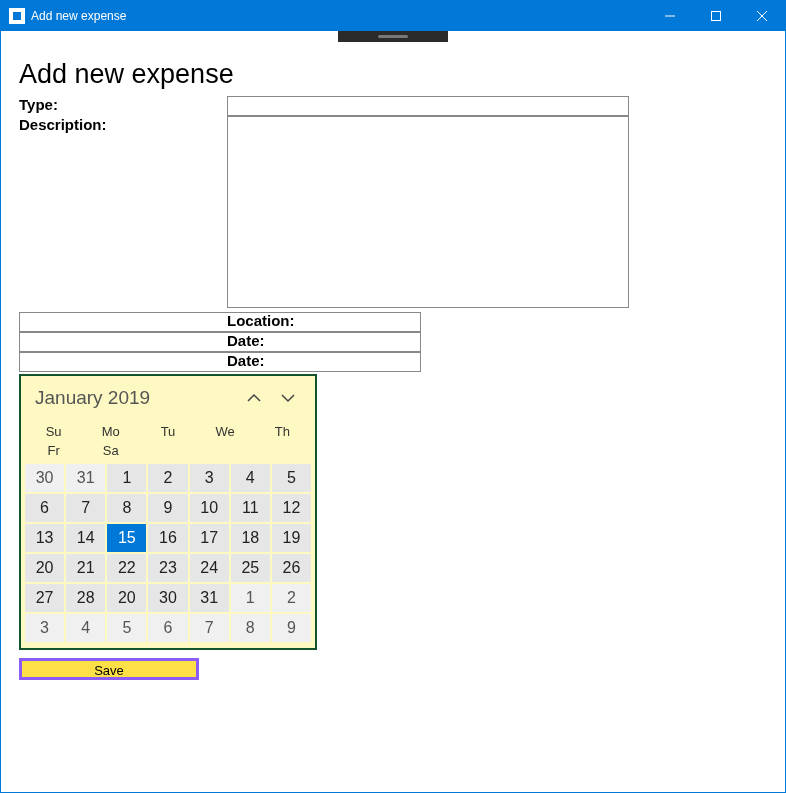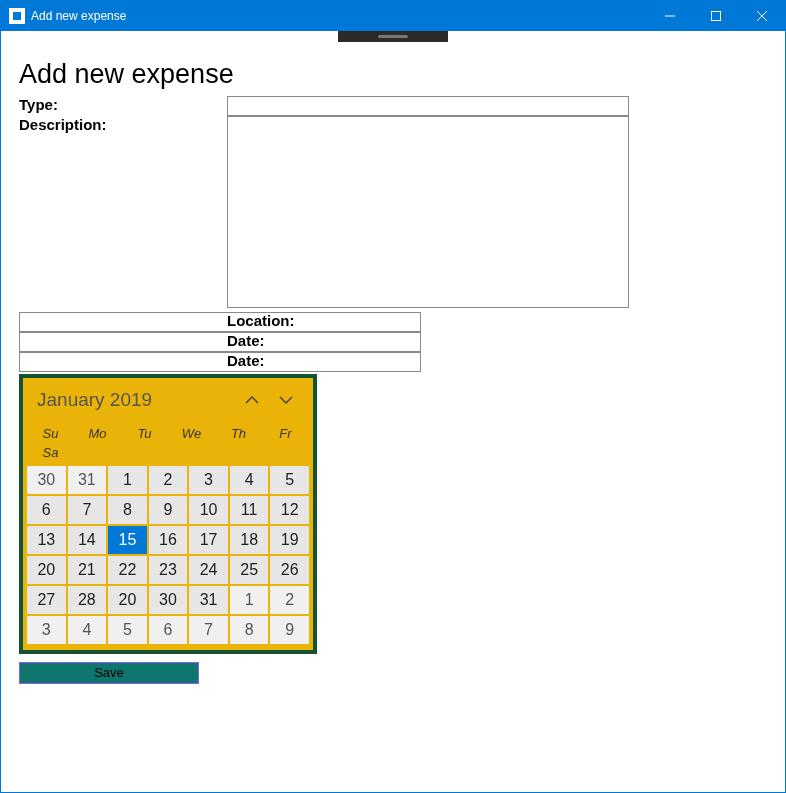--- a/index.html
+++ b/index.html
@@ -86,42 +86,41 @@
     height: 192px;
     padding: 2px 4px;
     font-size: 13px;
     resize: none;
     background: #fff;
     font-family: inherit;
   }
 
   .calendar {
     width: 298px;
-    border: 4px solid #14532d;
-    background: #eab308;
+    border: 2px solid #14532d;
+    background: #fef9c3;
     margin-top: 2px;
   }
   .cal-header {
     display: flex;
     align-items: center;
     padding: 8px 10px 4px 14px;
     color: #555;
     font-size: 19px;
   }
   .cal-header .month-year { flex: 1; font-weight: 400; }
   .cal-nav {
     width: 34px; height: 28px;
     display: flex; align-items: center; justify-content: center;
     color: #444;
   }
   .cal-dow {
     display: grid;
-    grid-template-columns: repeat(6, 1fr);
+    grid-template-columns: repeat(5, 1fr);
     padding: 6px 4px 4px 4px;
-    font-style: italic;
   }
   .cal-dow span {
     text-align: center;
     font-size: 13px;
     color: #333;
     padding: 2px 0;
   }
   .cal-days {
     display: grid;
     grid-template-columns: repeat(7, 1fr);
@@ -145,22 +144,22 @@
     font-weight: 700;
     font-size: 15px;
     margin-top: 14px;
   }
 
   .save-button {
     display: block;
     width: 180px;
     height: 22px;
     margin-top: 8px;
-    background: #0f766e;
-    border: 1px solid #8b5cf6;
+    background: #fde047;
+    border: 3px solid #8b5cf6;
     font-size: 13px;
     text-align: center;
     line-height: 20px;
     cursor: pointer;
     font-family: inherit;
   }
 
   svg { display: block; }
 </style>
 </head>

